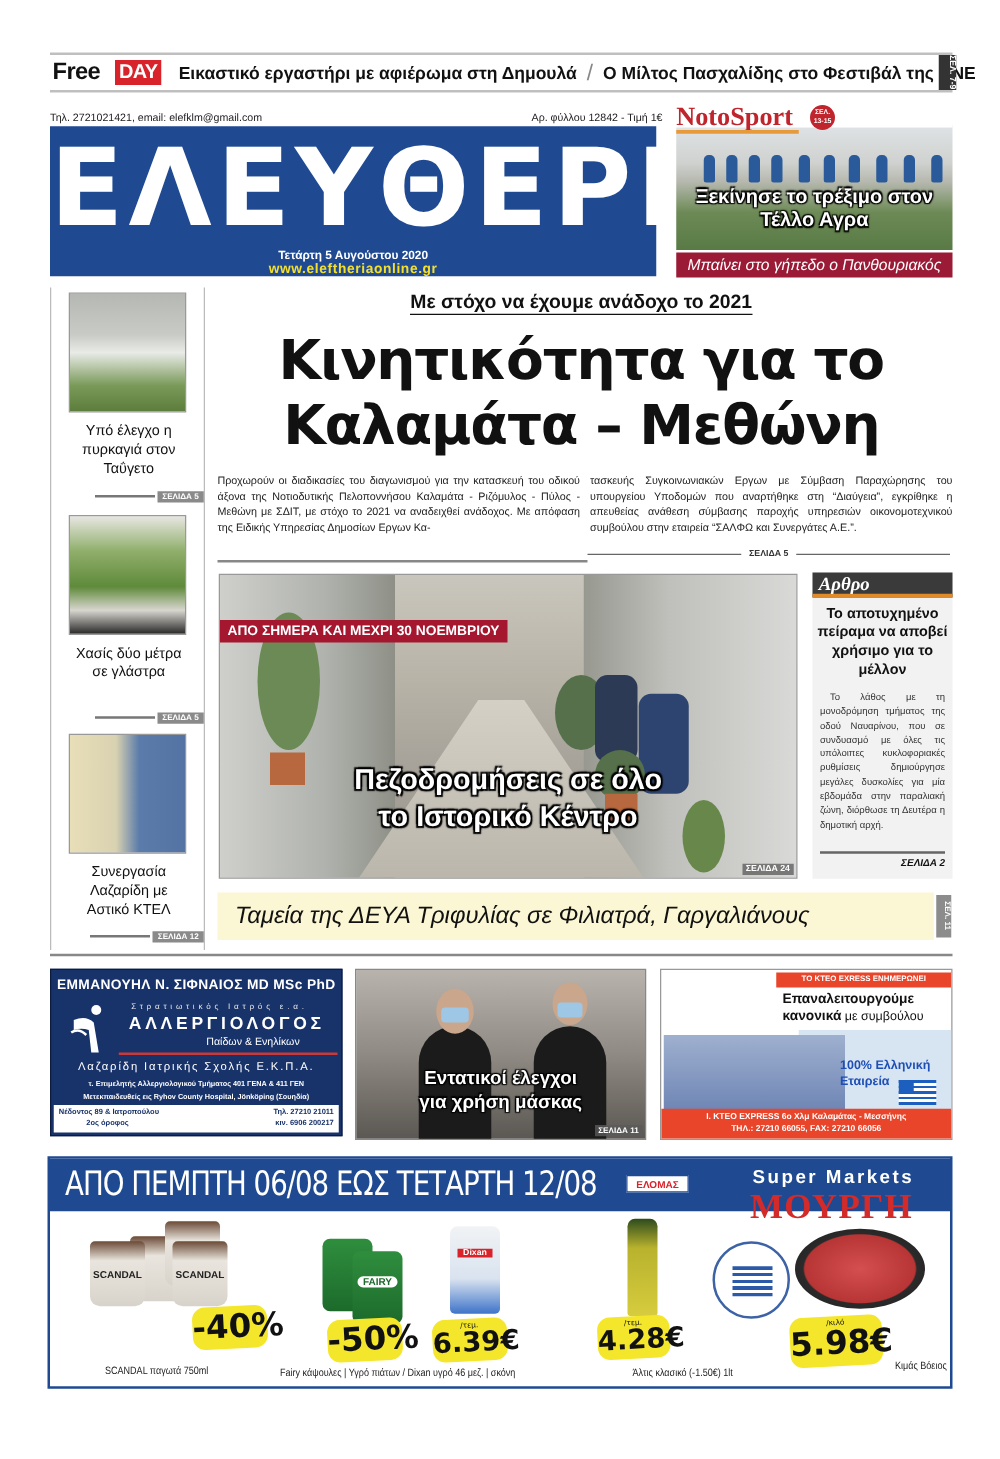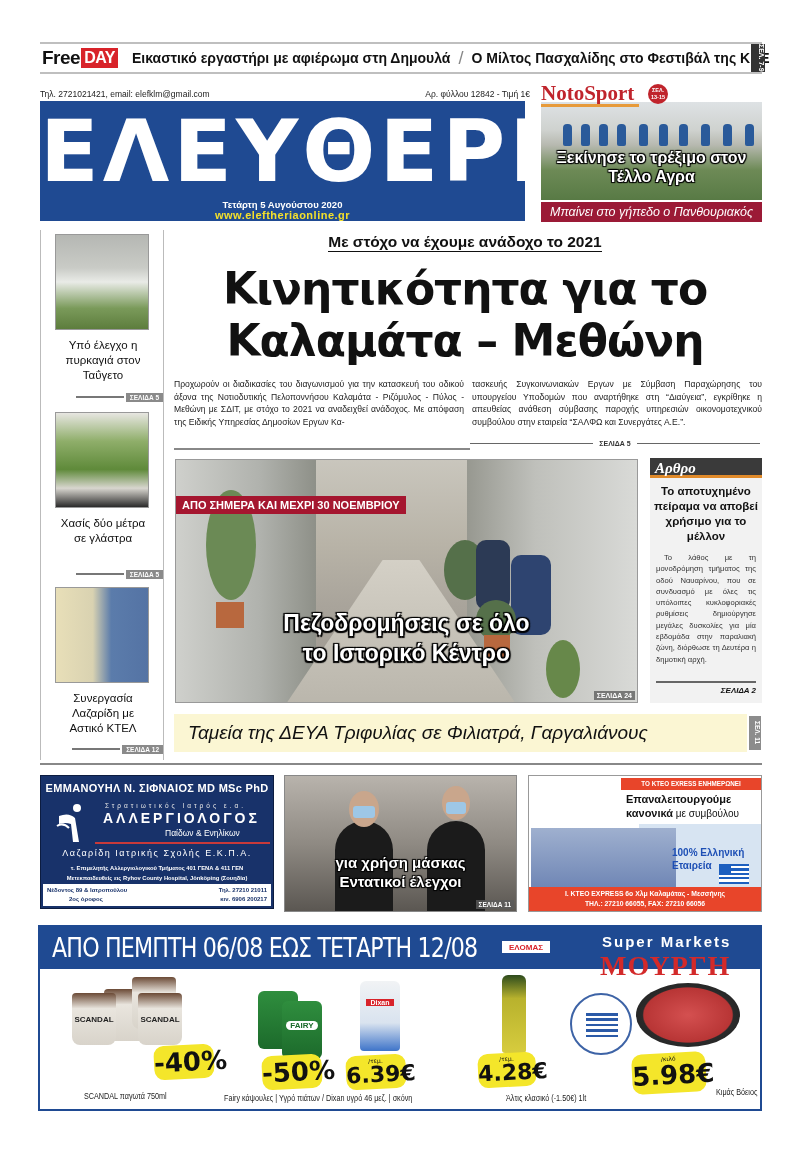--- a/index.html
+++ b/index.html
@@ -3,21 +3,21 @@
 <meta charset="utf-8">
 <style>
   * { box-sizing: border-box; margin: 0; padding: 0; }
   body { width: 800px; height: 1167px; background: #ffffff; font-family: "Liberation Sans", sans-serif; color: #111; position: relative; overflow: hidden; }
   .abs { position: absolute; }
 
   
   .topstrip { left: 40px; top: 42px; width: 722px; height: 32px; border-top: 2px solid #bfbfbf; border-bottom: 2px solid #bfbfbf; display: flex; align-items: center; }
   .freeday { display: flex; align-items: center; margin-left: 2px; font-weight: bold; font-size: 19px; letter-spacing: -0.5px; }
   .freeday .free { color: #111; }
-  .freeday .day { background: #d8232a; color: #fff; padding: 0 3px; margin-left: 1px; font-size: 16px; line-height: 20px; }
+  .freeday .day { background: #d8232a; color: #fff; padding: 0 3px; margin-left: 12px; font-size: 16px; line-height: 20px; }
   .topstrip .teaser { font-size: 14px; font-weight: bold; color: #111; margin-left: 14px; white-space: nowrap; }
   .topstrip .slash { color: #888; font-size: 18px; margin: 0 8px; font-weight: normal; }
   .sela-tab { left: 751px; top: 44px; width: 14px; height: 28px; background: #333; color: #fff; font-size: 7px; writing-mode: vertical-rl; text-align: center; font-weight: bold; }
 
   
   .infoline { left: 40px; top: 89px; width: 490px; font-size: 8.5px; color: #222; display: flex; justify-content: space-between; }
 
   
   .masthead { left: 40px; top: 101px; width: 485px; height: 120px; background: #1f4a92; }
   .masthead .logo { position: absolute; left: 0; top: 4px; width: 485px; text-align: center; color: #fff; font-family: "DejaVu Sans", sans-serif; font-weight: bold; font-size: 86px; letter-spacing: 4px; line-height: 92px; }
@@ -287,22 +287,22 @@
 </div>
 
 <div class="abs masks">
   <div class="person" style="left:50px;top:45px;width:58px;height:95px;"></div>
   <div class="face" style="left:64px;top:15px;width:30px;height:36px;"></div>
   <div class="mask" style="left:68px;top:30px;width:22px;height:12px;"></div>
   <div class="person" style="left:142px;top:45px;width:58px;height:95px;"></div>
   <div class="face" style="left:157px;top:10px;width:28px;height:34px;"></div>
   <div class="mask" style="left:161px;top:26px;width:20px;height:12px;"></div>
   <div class="caption">
+    <div>Εντατικοί έλεγχοι</div>
     <div>για χρήση μάσκας</div>
-    <div>Εντατικοί έλεγχοι</div>
   </div>
   <div class="sela">ΣΕΛΙΔΑ 11</div>
 </div>
 
 <div class="abs ktek">
   <div class="brand1">ΚΤΕΟ</div>
   <div class="brand2">EXPRESS</div>
   <div class="topbar">ΤΟ ΚΤΕΟ EXRESS ΕΝΗΜΕΡΩΝΕΙ</div>
   <div class="msg1">Επαναλειτουργούμε</div>
   <div class="msg2"><b>κανονικά</b><span> με συμβούλου</span></div>

